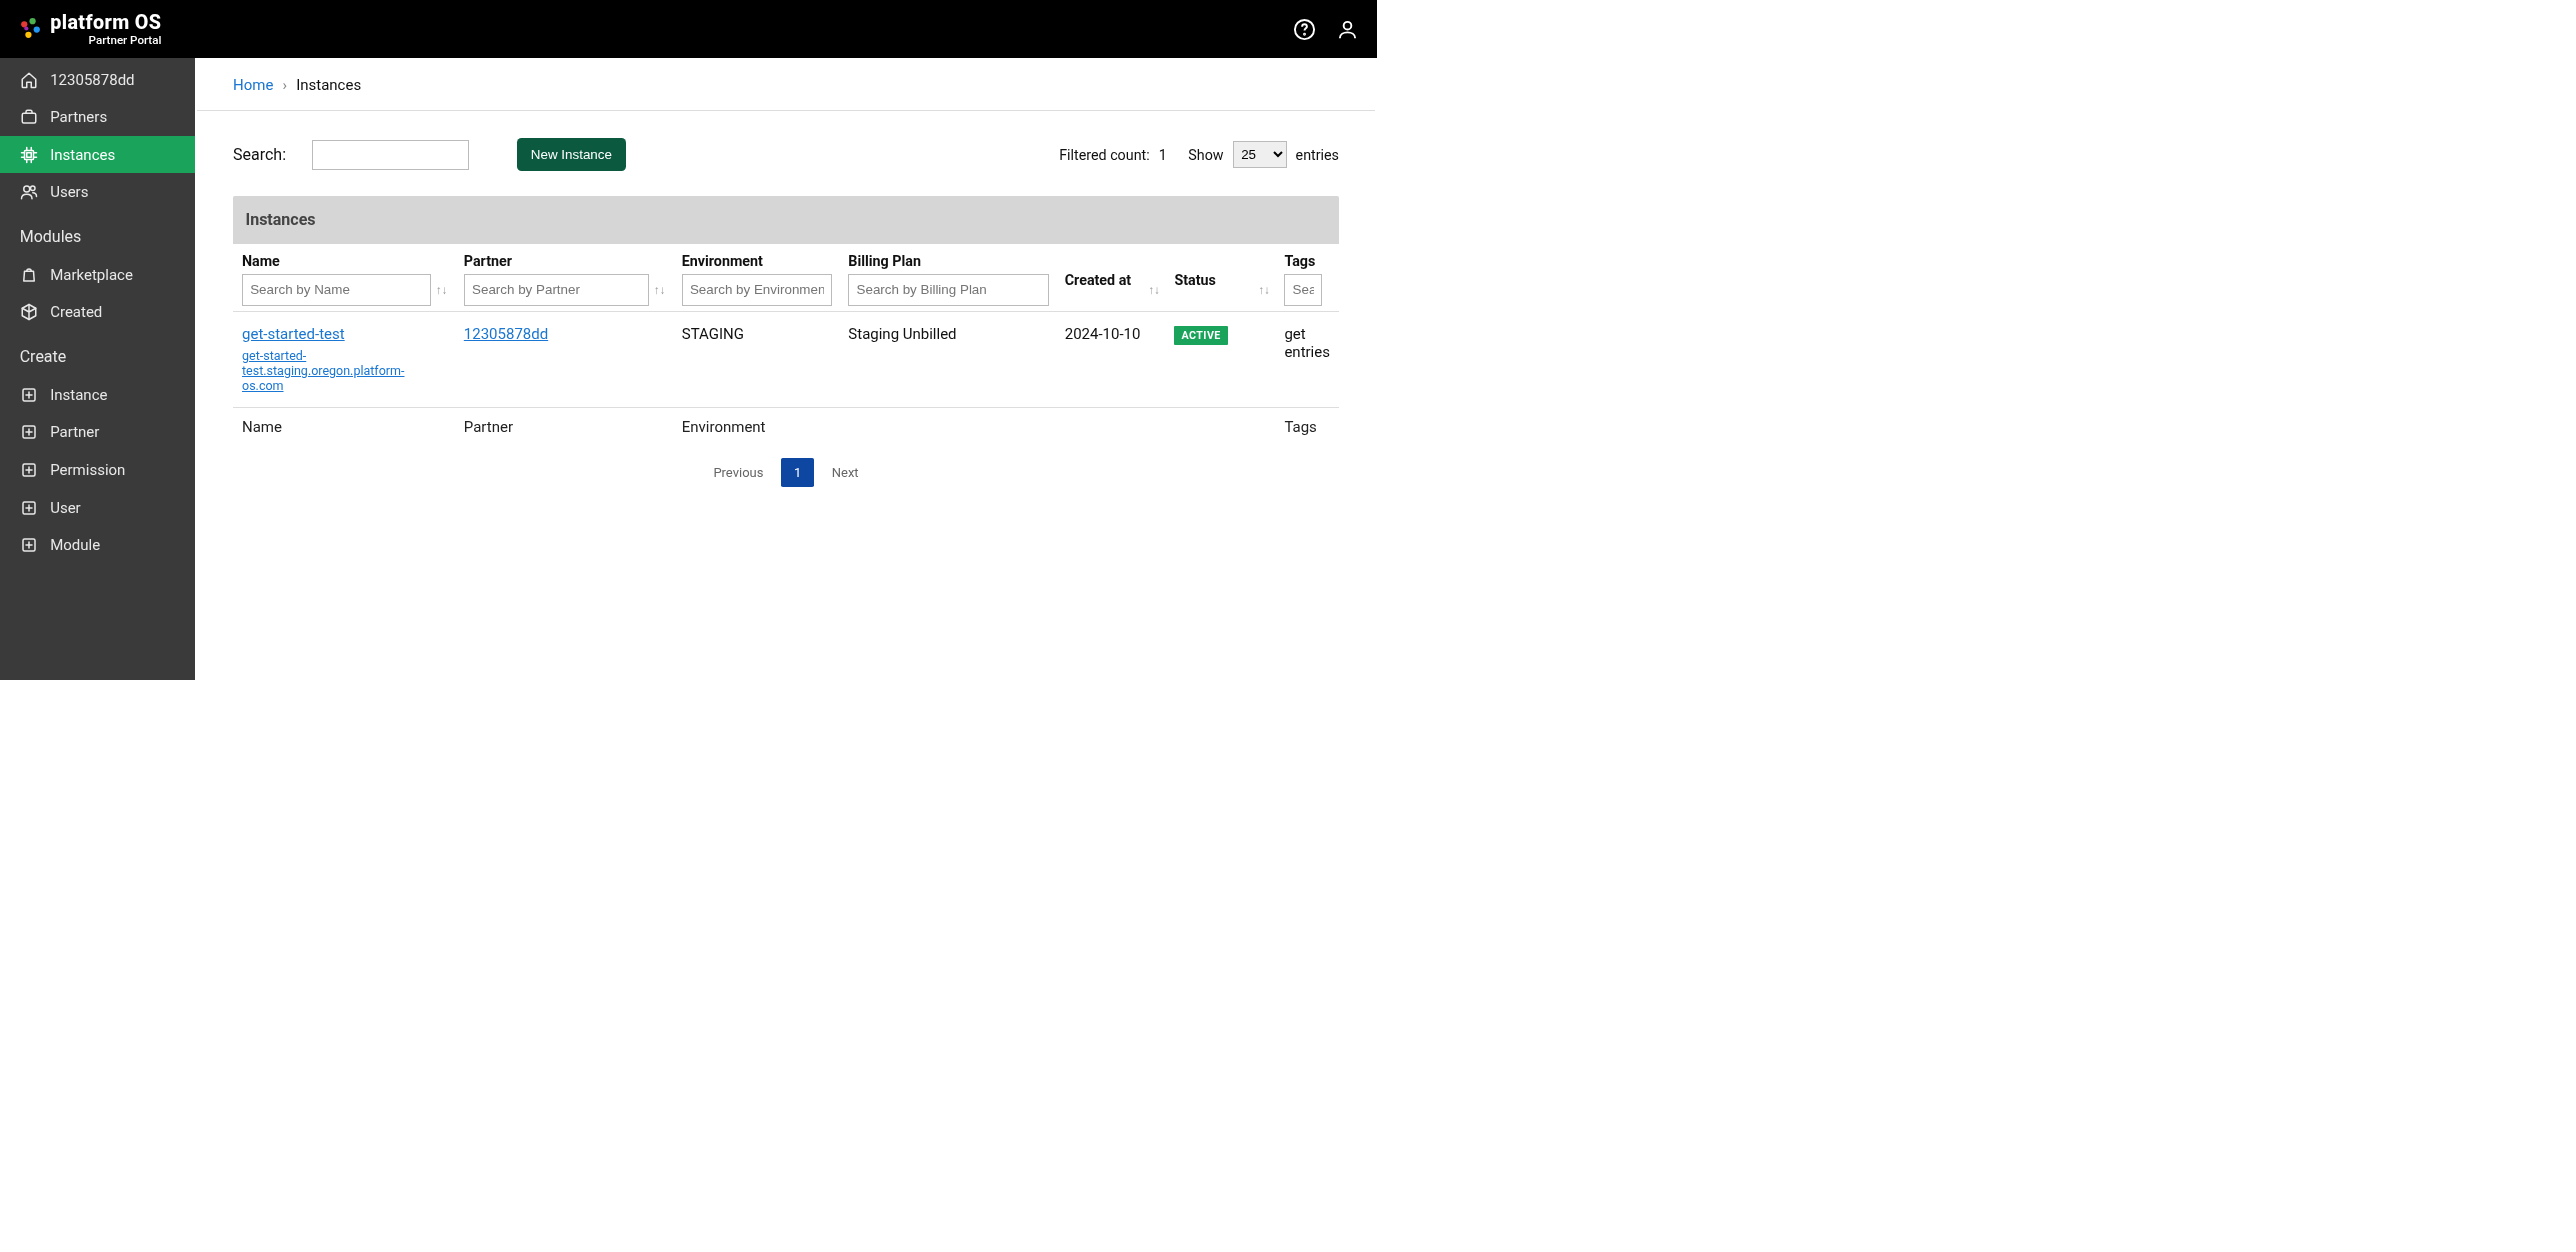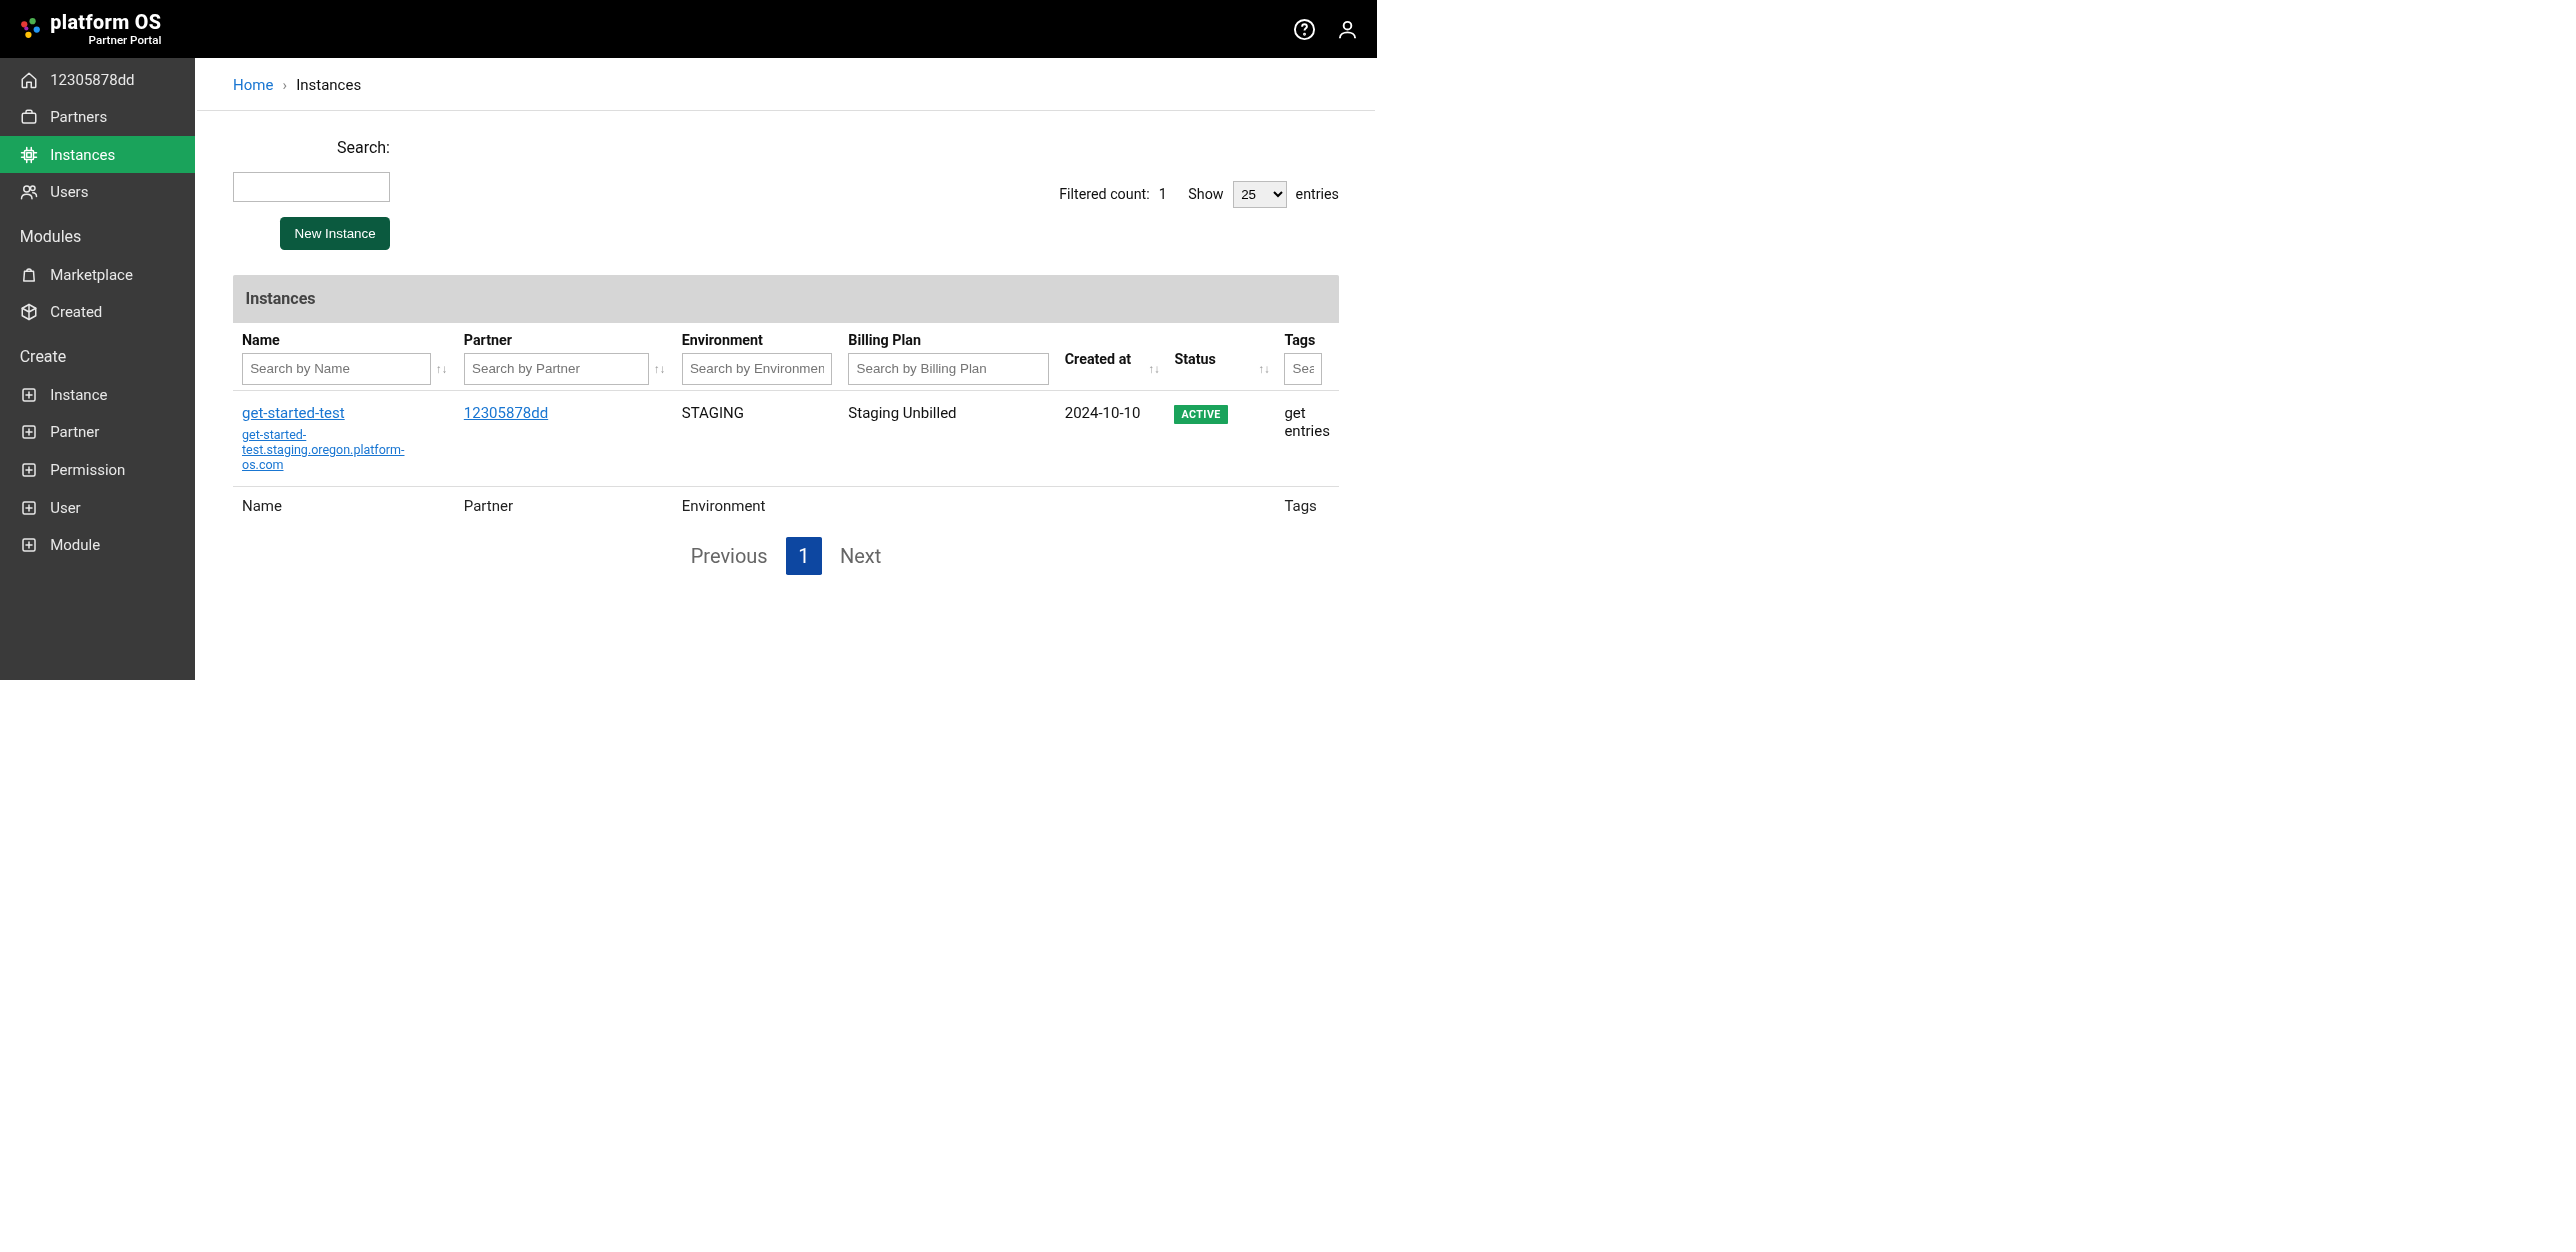--- a/index.html
+++ b/index.html
@@ -89,21 +89,21 @@
 
 .content { padding: 27px 36px 0 36px; flex: 1; }
 
 .toolbar {
   display: flex;
   align-items: center;
   gap: 18px;
   margin-bottom: 25px;
   flex-wrap: wrap;
 }
-.toolbar .left { display: flex; align-items: flex-end; gap: 15px; flex-direction: column; }
+.toolbar .left { display: flex; align-items: center; gap: 26px; }
 .toolbar .spacer { flex: 1; }
 .toolbar .right { display: flex; align-items: center; gap: 9px; white-space: nowrap;}
 .search-label { font-size: 16px; }
 .search-input {
   border: 0.9px solid #bbb;
   height: 30px;
   width: 157px;
   padding: 0 7.2px;
   font-size: 13.4px;
 }
@@ -201,21 +201,21 @@
   color: #222;
 }
 
 
 .pagination {
   display: flex;
   justify-content: center;
   align-items: center;
   gap: 9px;
   padding: 10.7px 0 18px;
-  font-size: 20px;
+  font-size: 13px;
 }
 .pagination .page-btn {
   color: #666;
   padding: 5.4px 9px;
   cursor: pointer;
 }
 .pagination .page-num.current {
   background: #0d47a1;
   color: #fff;
   padding: 7.2px 12.5px;

